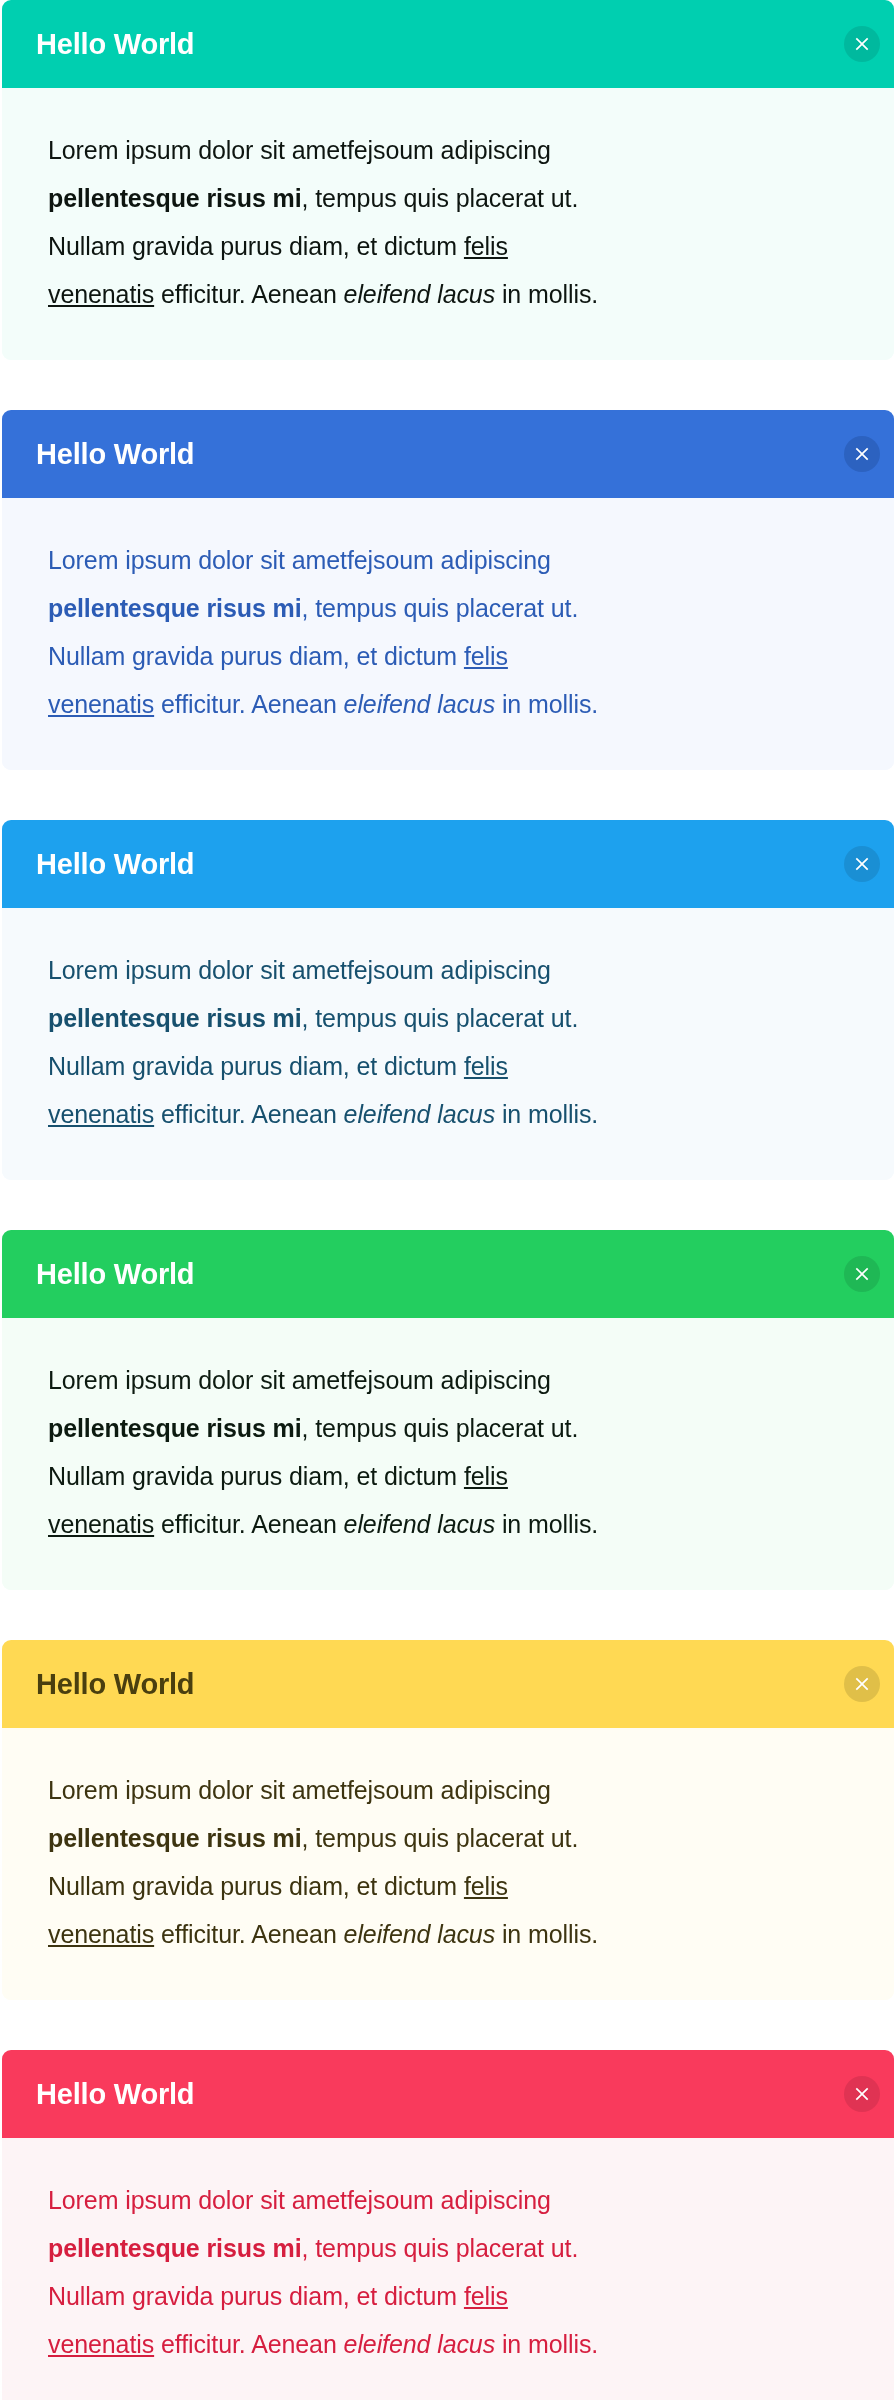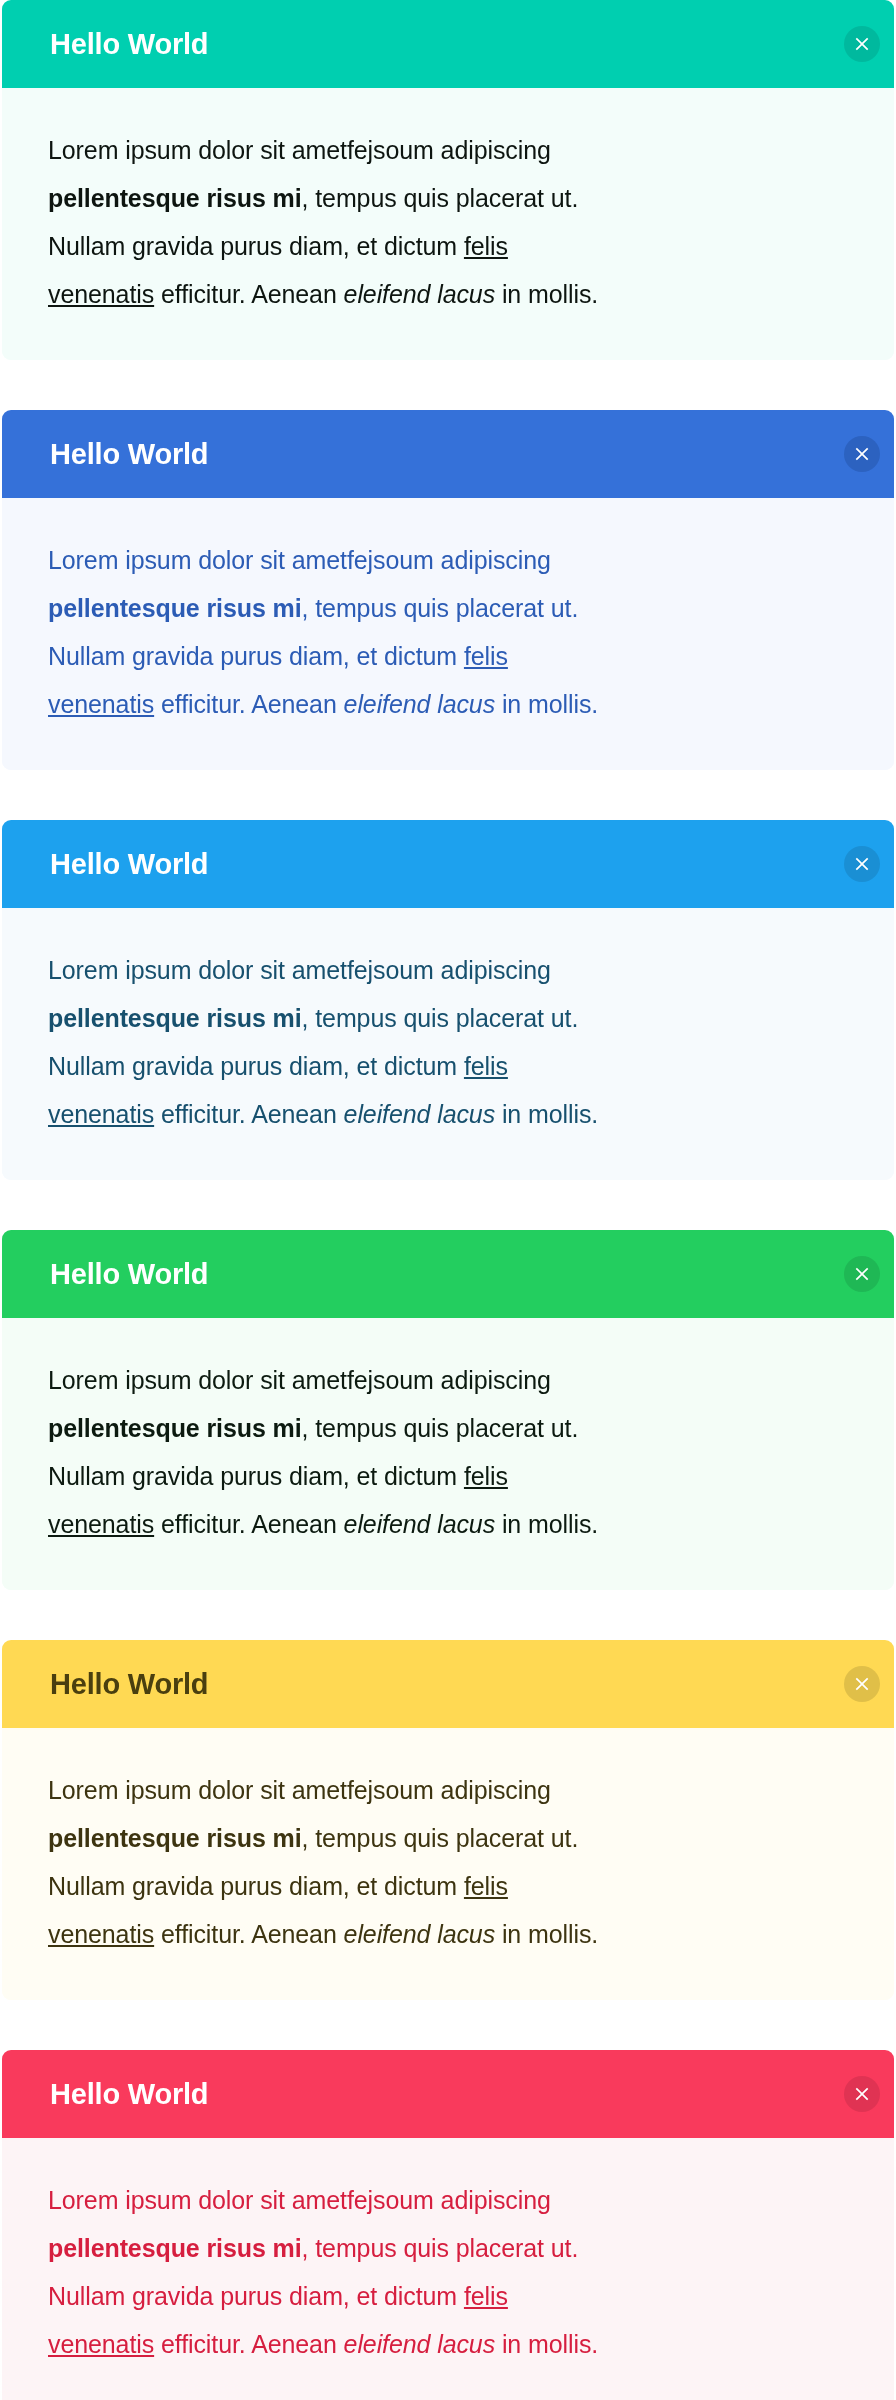--- a/index.html
+++ b/index.html
@@ -37,21 +37,21 @@
     align-items: center;
     padding: 0 18px 0 34px;
     box-sizing: border-box;
   }
 
   .card-title {
     font-size: 29px;
     font-weight: bold;
     letter-spacing: -0.2px;
     line-height: 1;
-    margin: 14px;
+    margin: 0;
     flex: 1 1 auto;
     white-space: nowrap;
   }
 
   .close-button {
     position: absolute;
     right: 14px;
     top: 26px;
     width: 36px;
     height: 36px;

